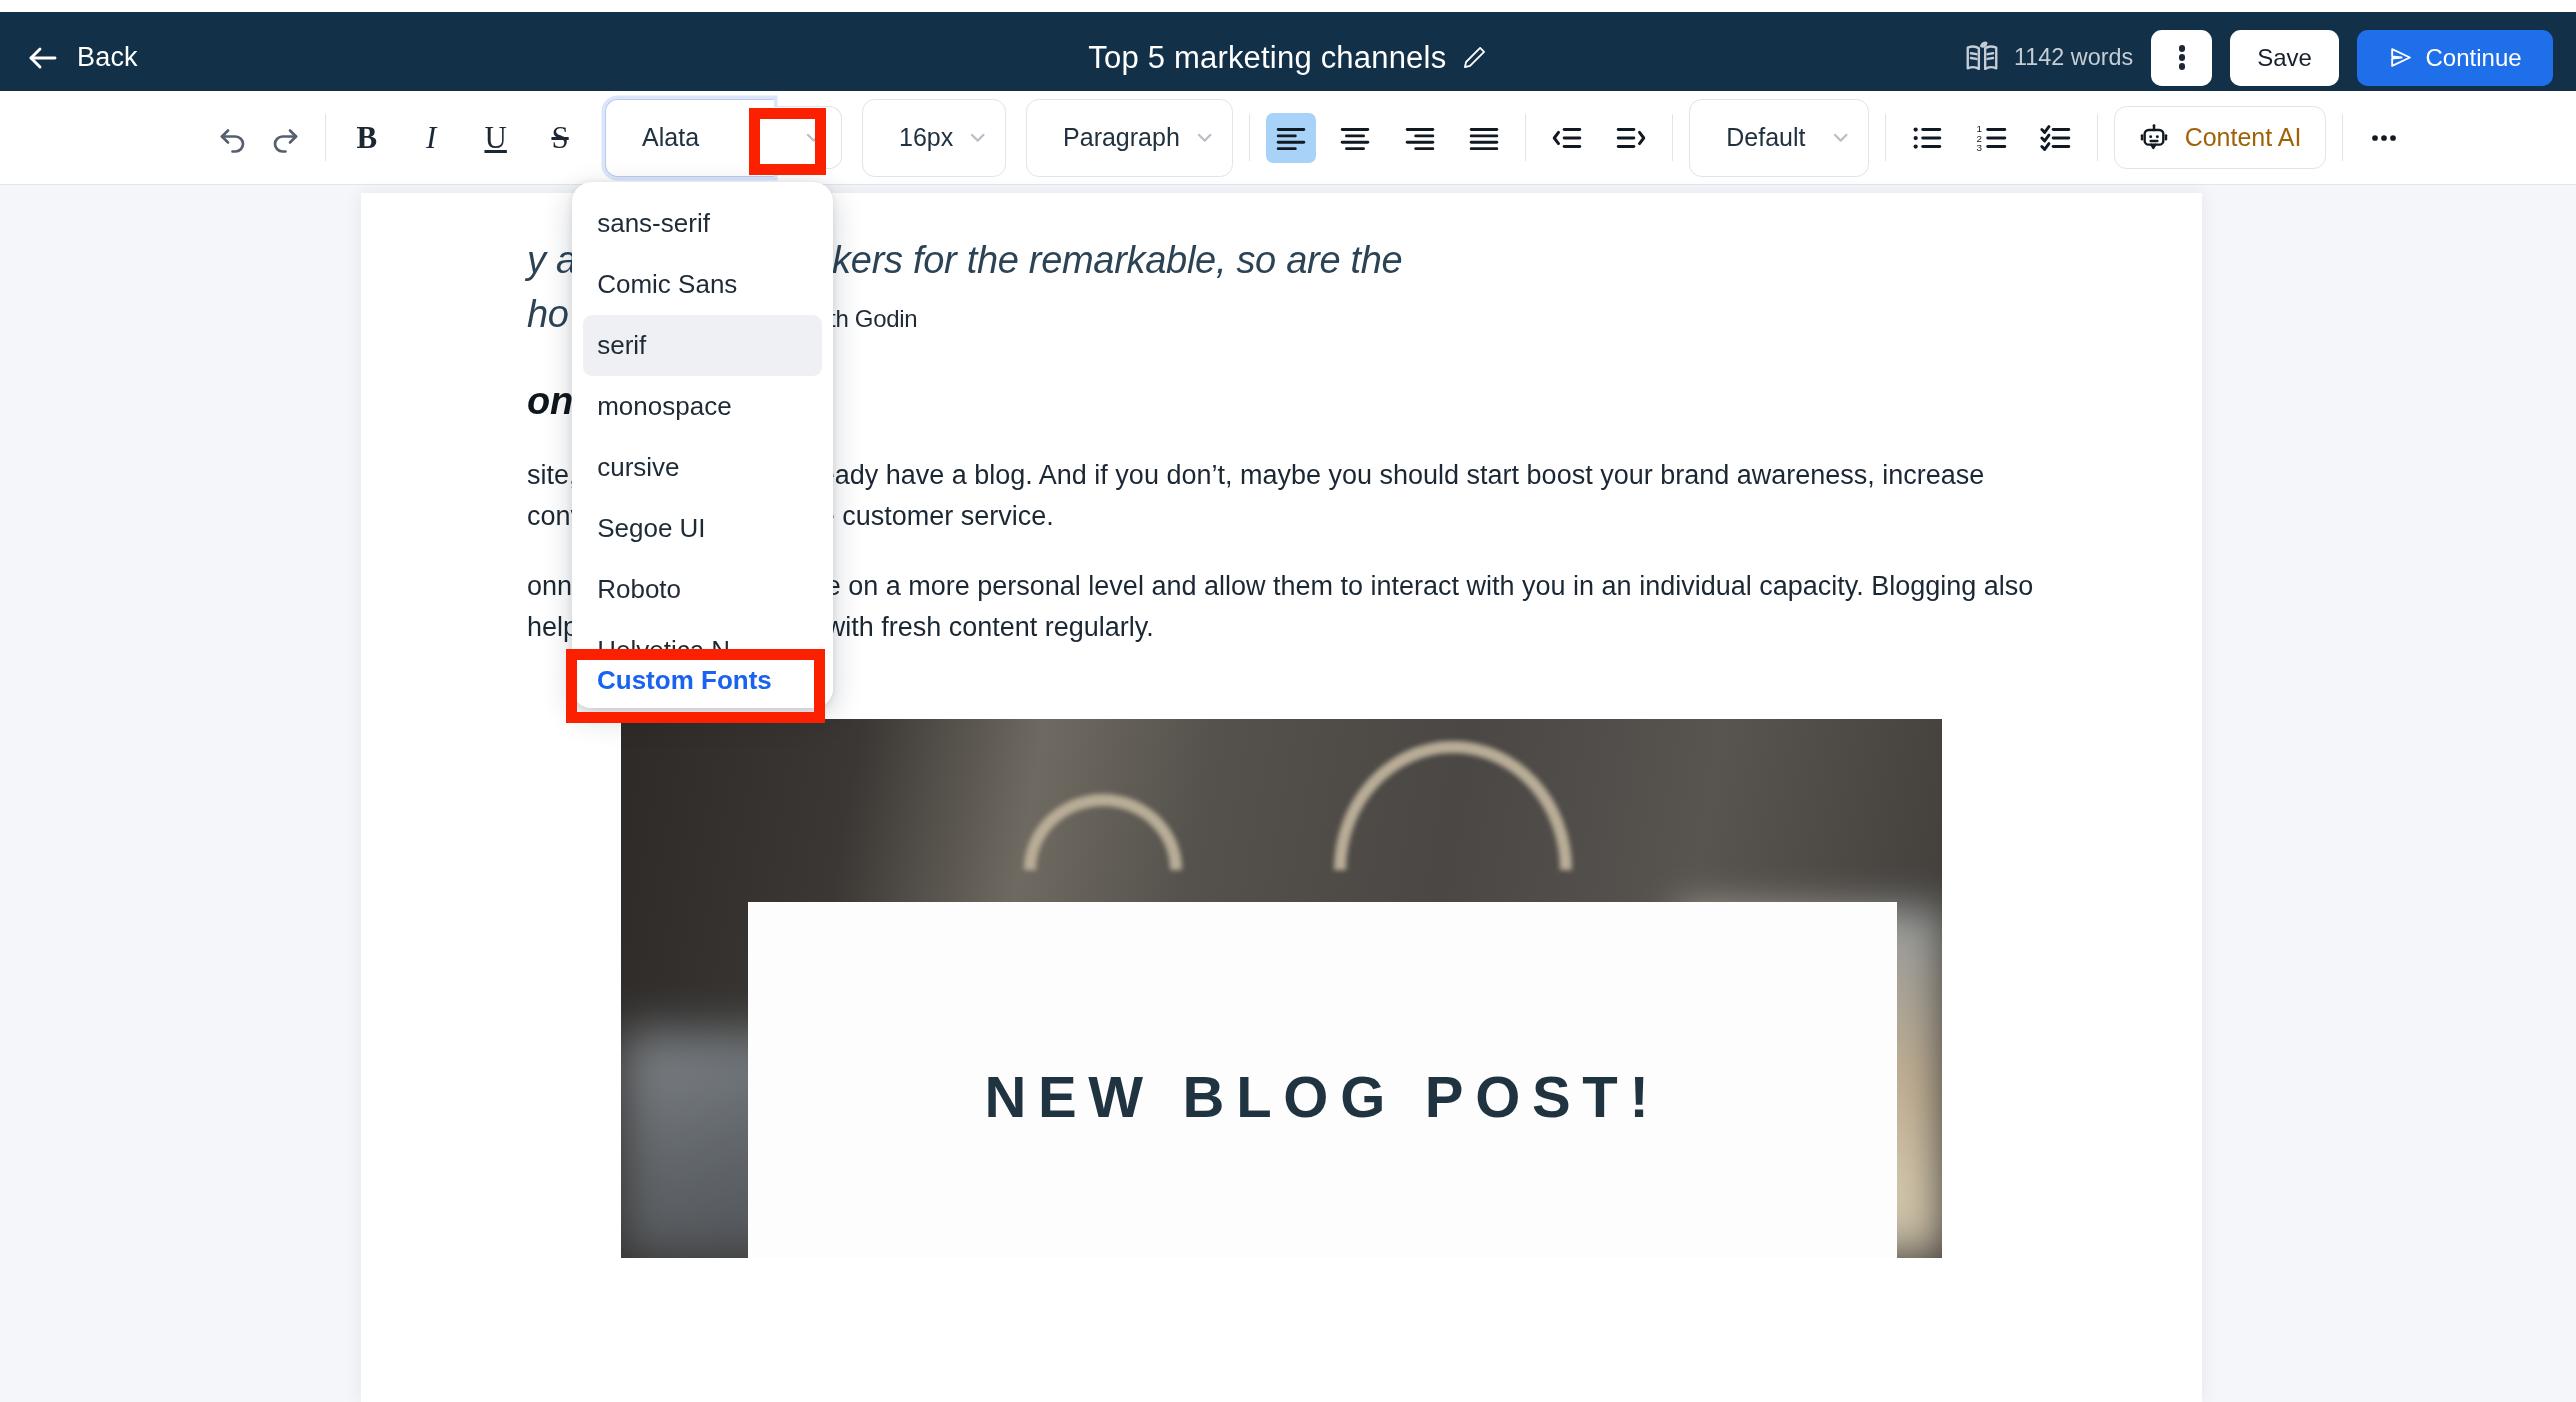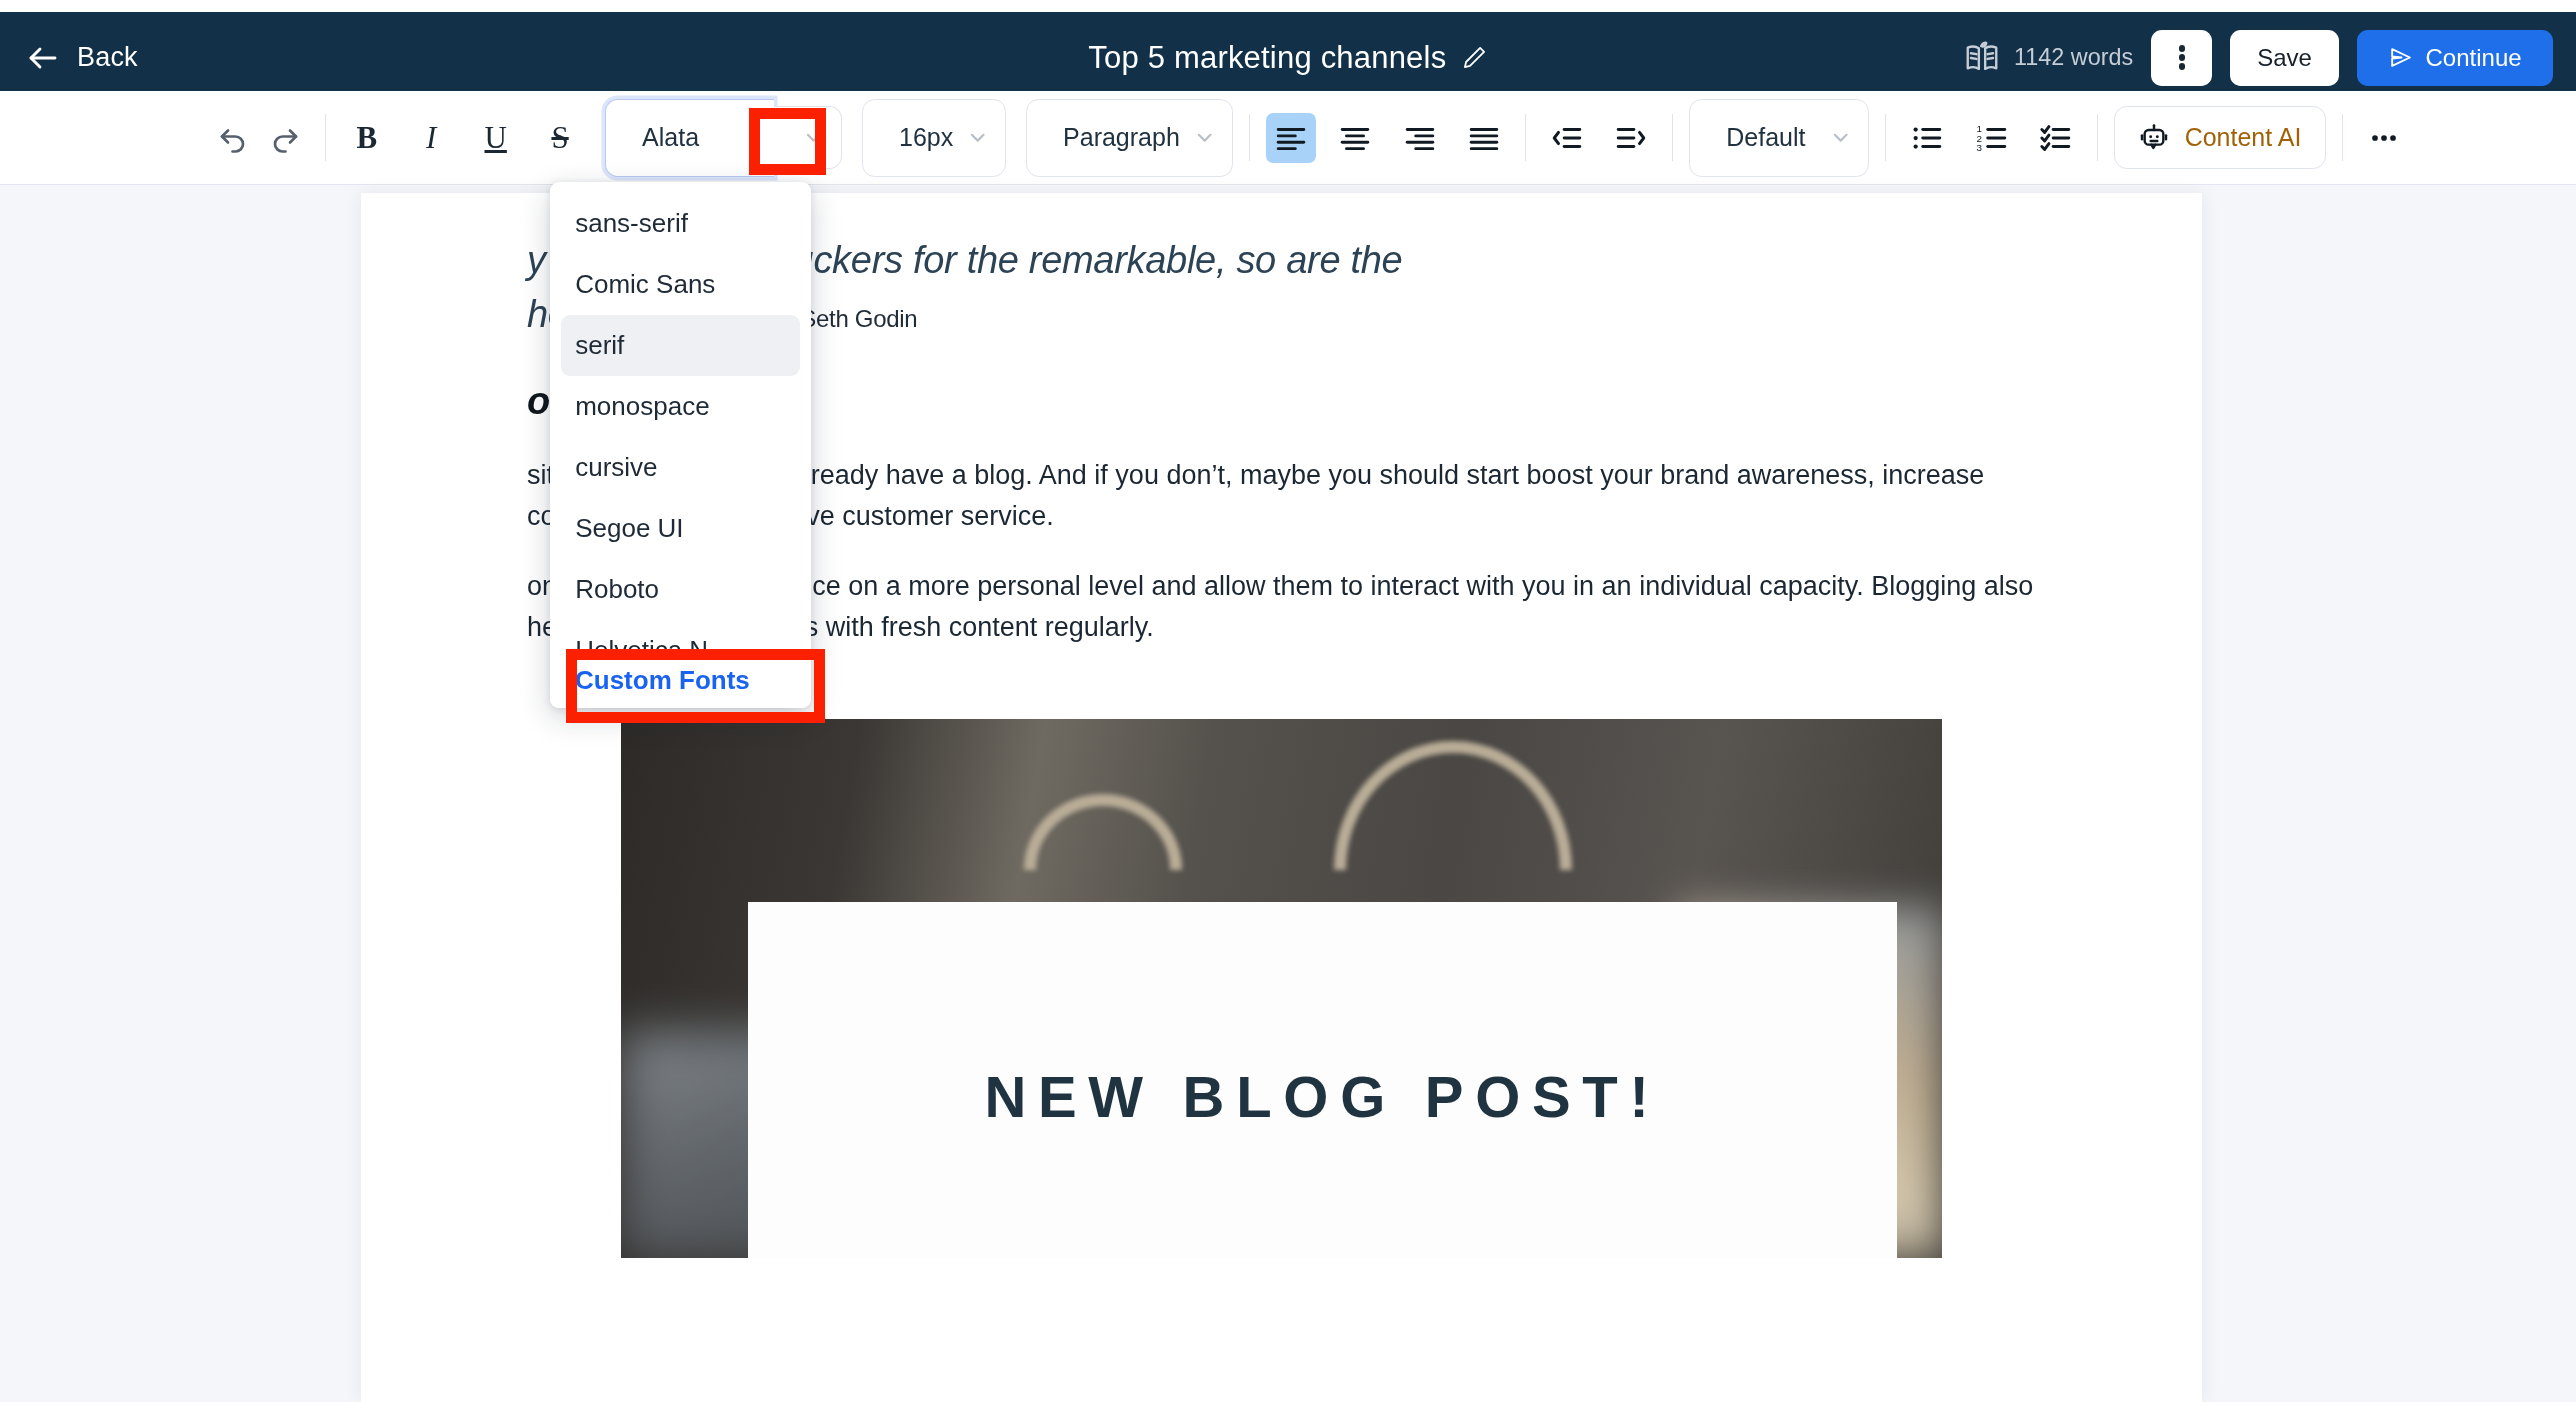--- a/index.html
+++ b/index.html
@@ -167,22 +167,22 @@
     letter-spacing: 11.7px;
   }
 
   
   .redbox { position: absolute; border: 11.7px solid #fa2000; pointer-events: none; z-index: 60; }
   #redbox-font-arrow { left: 749px; top: 108px; width: 77px; height: 67px; }
   #redbox-custom-fonts { left: 566px; top: 649px; width: 259px; height: 74px; }
 
   
   .dropdown {
-    position: absolute; left: 550px; top: 182px; width: 261px; height: 526px;
-    background: #ffffff; border-radius: 9px;
+    position: absolute; left: 572px; top: 182px; width: 261px; height: 526px;
+    background: #ffffff; border-radius: 20px;
     box-shadow: 0 9px 31px rgba(20,30,50,.20), 0 1.8px 7.2px rgba(20,30,50,.10);
     overflow: hidden; z-index: 50;
   }
   .dd-list { padding: 10.8px 10.8px 0 10.8px; }
   .dd-item {
     height: 61px; display: flex; align-items: center; padding: 0 14.4px;
     font-size: 26px; color: #1e2a36; border-radius: 9px; cursor: pointer;
     white-space: nowrap;
   }
   .dd-item.selected { background: #eef0f3; }

